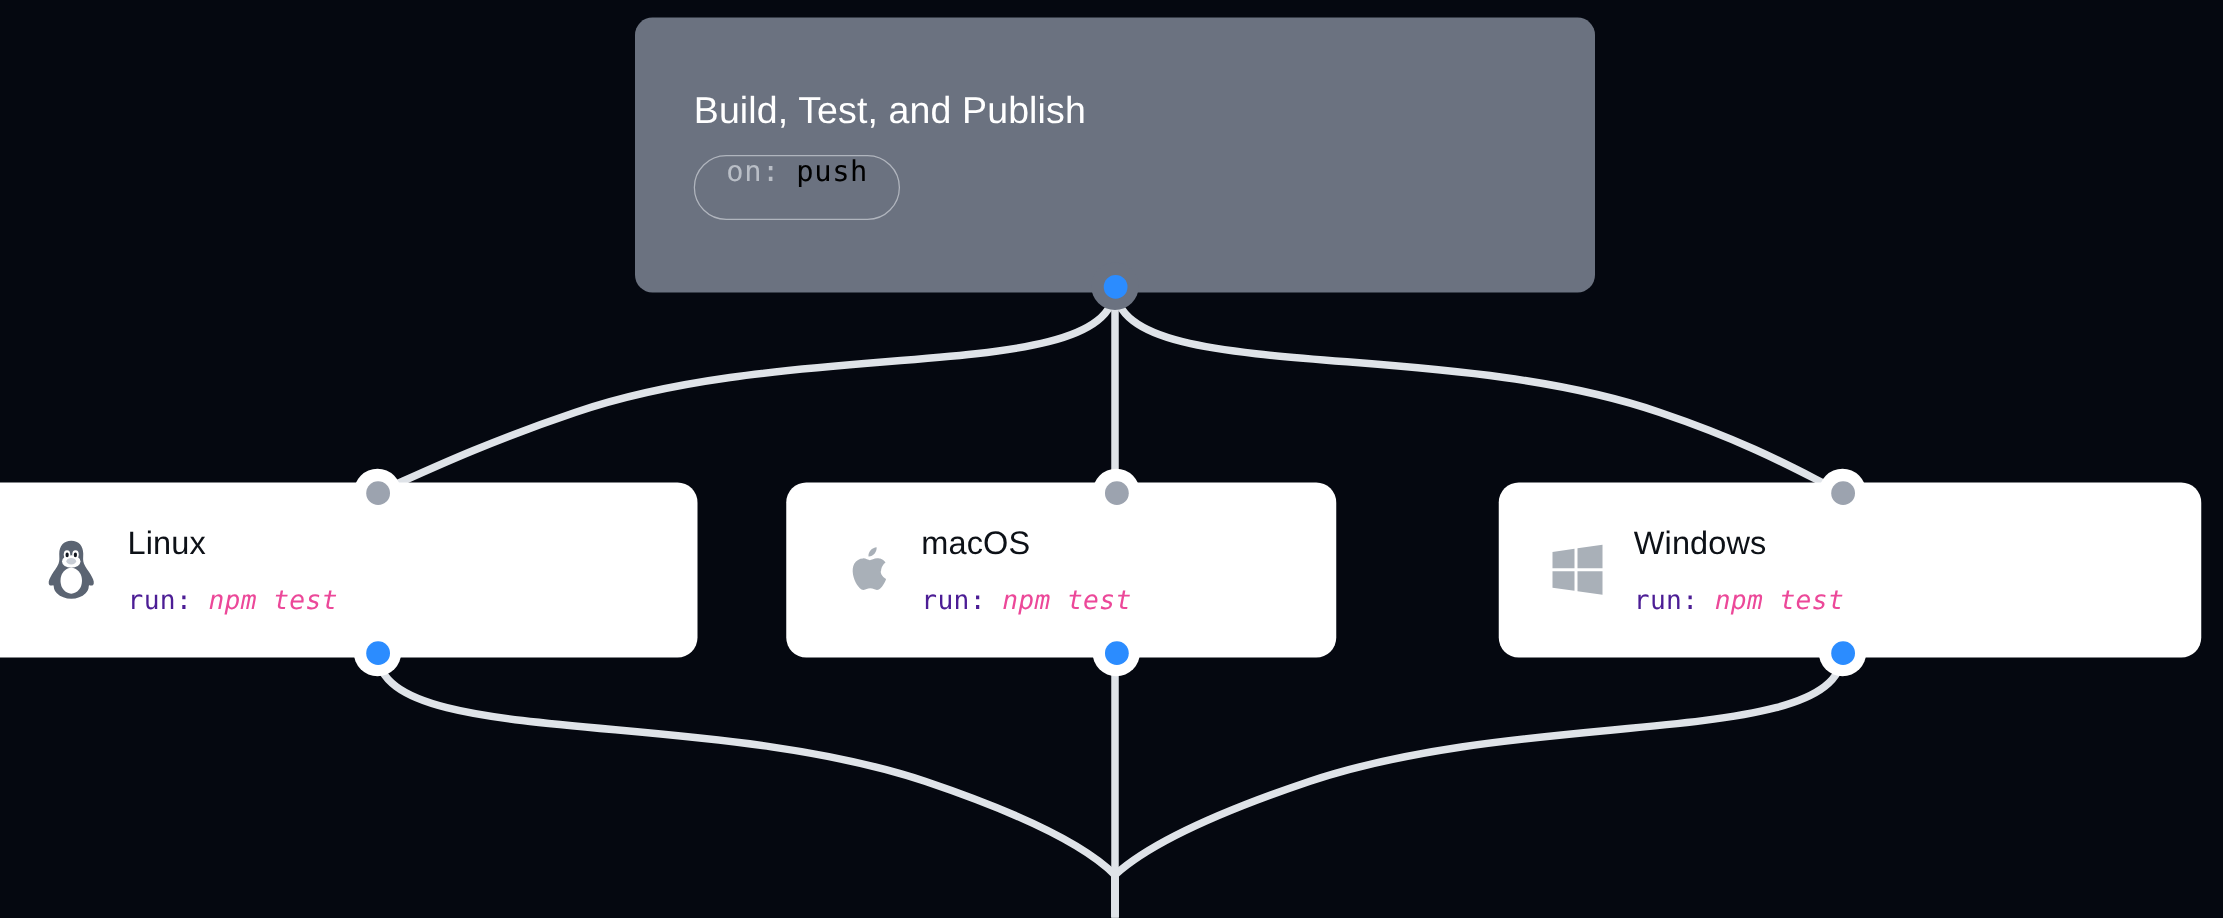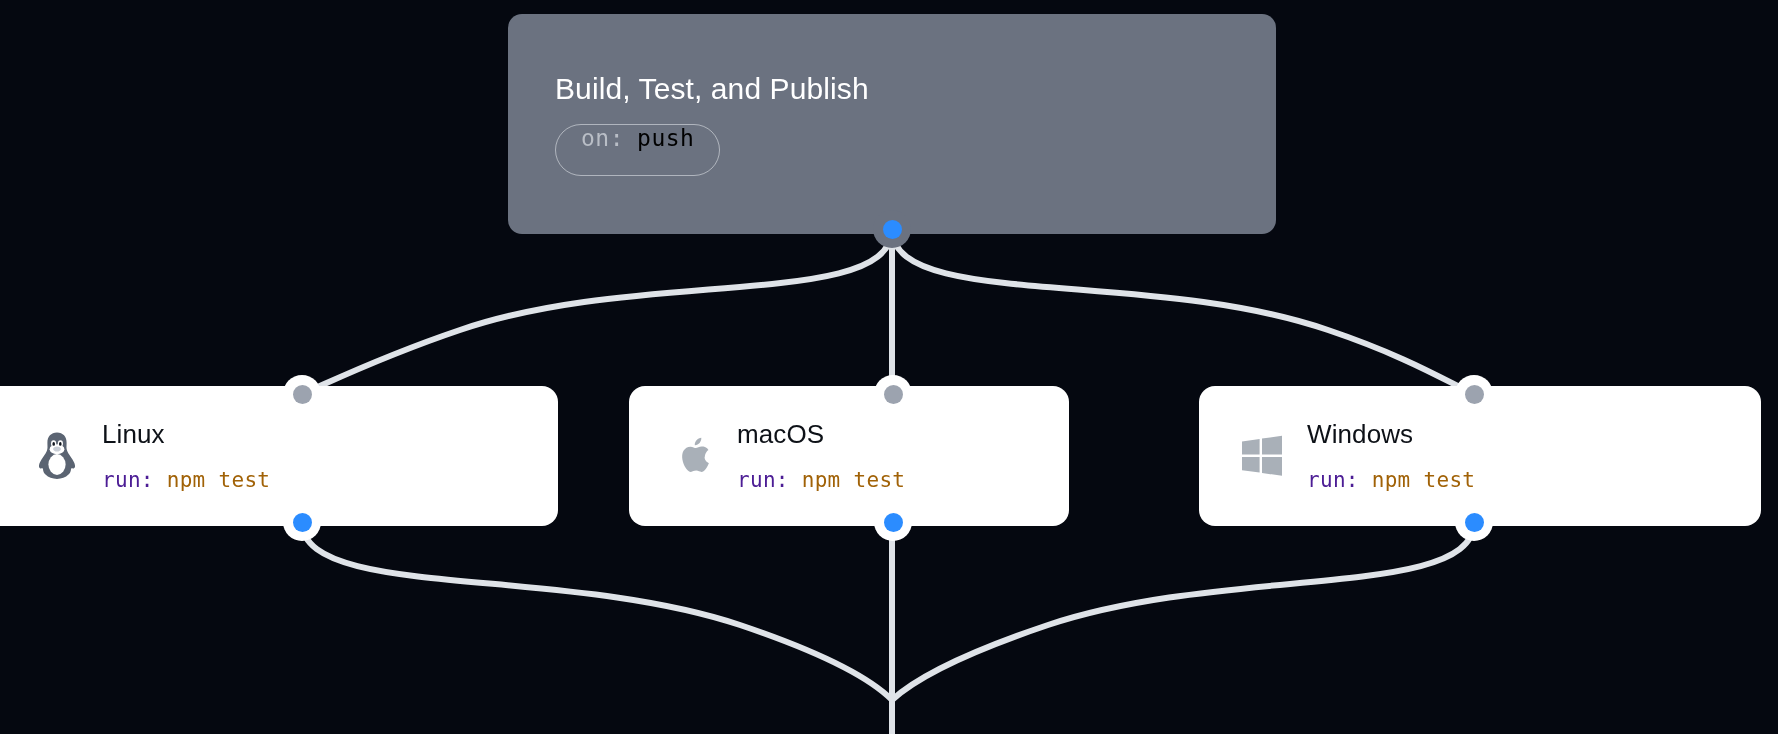--- a/index.html
+++ b/index.html
@@ -120,21 +120,21 @@
     white-space: nowrap;
   }
   .job-cmd {
     font-family: "DejaVu Sans Mono", "Liberation Mono", monospace;
     font-size: 21px;
     letter-spacing: 0.3px;
     white-space: nowrap;
     line-height: 1.05;
   }
   .cmd-key { color: #4c1d95; }
-  .cmd-val { color: #a16207; }
+  .cmd-val { color: #ec4899; font-style: italic; }
 
   
   .port {
     position: absolute;
     width: 38px;
     height: 38px;
     border-radius: 50%;
     background: #ffffff;
     display: flex;
     align-items: center;

